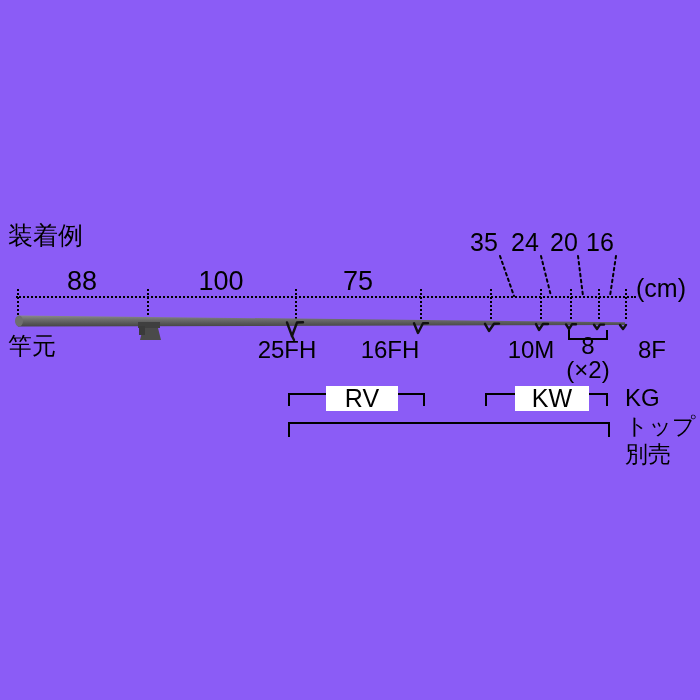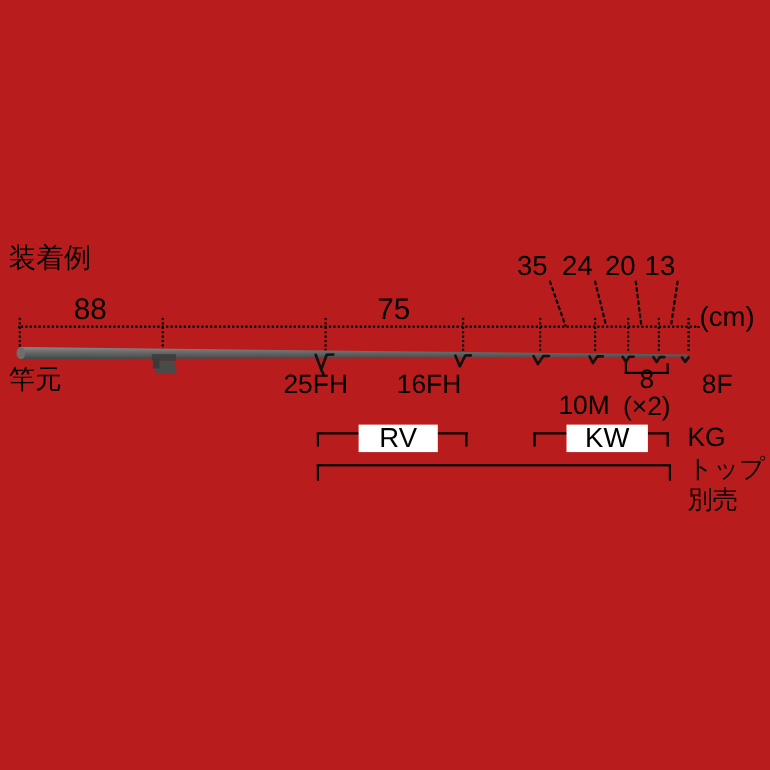--- a/index.html
+++ b/index.html
@@ -4,21 +4,21 @@
 <style>
   html, body {
     margin: 0;
     padding: 0;
     background: #ffffff;
   }
   #stage {
     position: relative;
     width: 700px;
     height: 700px;
-    background: #b91c1c;
+    background: #8b5cf6;
     font-family: "Liberation Sans", "DejaVu Sans", sans-serif;
     color: #000000;
     overflow: hidden;
   }
   .abs { position: absolute; }
 
   
   .jp-title {
     font-size: 25px;
     line-height: 1;
@@ -114,26 +114,27 @@
   }
 </style>
 </head>
 <body>
 
 <div id="stage">
 
   <div class="abs jp-title" style="left:8px; top:223px;">装着例</div>
 
   <div class="abs dim-num" style="left:32px; top:268px; width:100px;">88</div>
+  <div class="abs dim-num" style="left:171px; top:268px; width:100px;">100</div>
   <div class="abs dim-num" style="left:308px; top:268px; width:100px;">75</div>
 
   <div class="abs tip-num" style="left:470px; top:230px; width:60px;">35</div>
   <div class="abs tip-num" style="left:511px; top:230px; width:60px;">24</div>
   <div class="abs tip-num" style="left:550px; top:230px; width:60px;">20</div>
-  <div class="abs tip-num" style="left:586px; top:230px; width:60px;">13</div>
+  <div class="abs tip-num" style="left:586px; top:230px; width:60px;">16</div>
 
   <svg class="abs" style="left:0; top:0;" width="700" height="700">
     <g stroke="#000" stroke-width="2" stroke-dasharray="2.5,3.5" fill="none" stroke-linecap="round">
       <line x1="500" y1="256" x2="514" y2="296"></line>
       <line x1="541" y1="256" x2="551" y2="296"></line>
       <line x1="578" y1="256" x2="583" y2="296"></line>
       <line x1="616" y1="256" x2="610" y2="296"></line>
     </g>
   </svg>
 
@@ -192,21 +193,21 @@
       <path d="M 594,324.7 L 597,329 L 600,324.6 L 604,324.6"></path>
 
       <path d="M 620,325.0 L 623,329 L 626,324.9"></path>
     </g>
   </svg>
 
   <div class="abs jp-label" style="left:8px; top:336px;">竿元</div>
 
   <div class="abs guide-name" style="left:237px; top:338px; width:100px;">25FH</div>
   <div class="abs guide-name" style="left:340px; top:338px; width:100px;">16FH</div>
-  <div class="abs guide-name" style="left:488px; top:357px; width:86px;">10M</div>
+  <div class="abs guide-name" style="left:488px; top:338px; width:86px;">10M</div>
 
   <div class="abs bracket-down" style="left:568px; top:330px; width:40px; height:10px;"></div>
   <div class="abs guide-name" style="left:558px; top:334px; width:60px;">8</div>
   <div class="abs x2" style="left:552px; top:358px; width:72px;">(×2)</div>
 
   <div class="abs guide-name" style="left:614px; top:338px; width:76px;">8F</div>
 
   <div class="abs bracket" style="left:288px; top:393px; width:137px; height:13px;"></div>
   <div class="abs grp-letter" style="left:326px; top:386px; width:62px;">RV</div>
 

